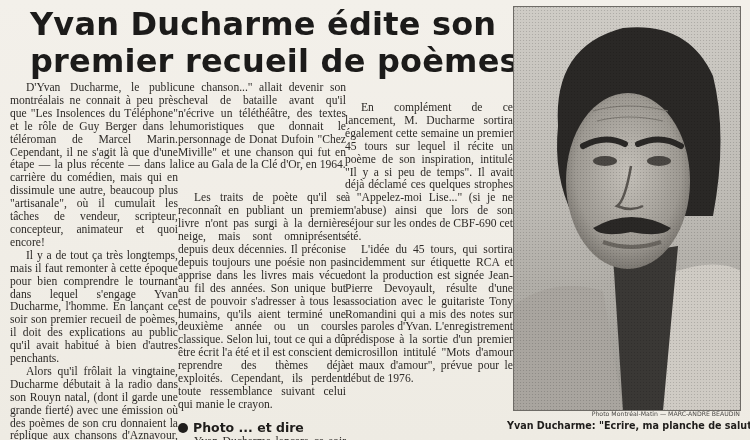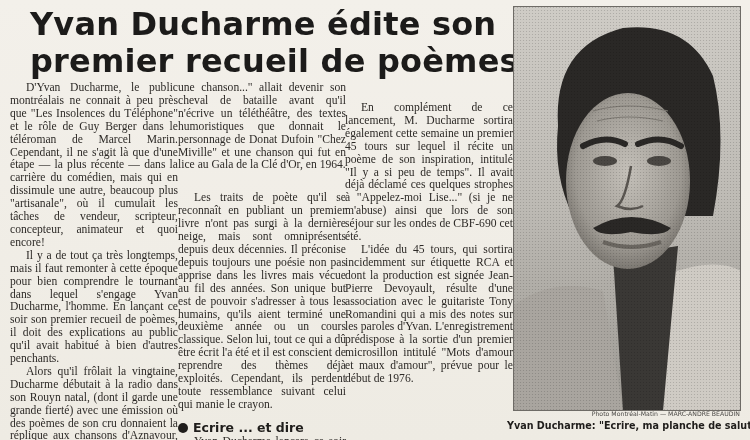--- a/index.html
+++ b/index.html
@@ -77,21 +77,21 @@
   <div class="col col1">
     <p>D'Yvan Ducharme, le public montréalais ne connait à peu près que "Les Insolences du Téléphone" et le rôle de Guy Berger dans le téléroman de Marcel Marin. Cependant, il ne s'agit là que d'une étape — la plus récente — dans la carrière du comédien, mais qui en dissimule une autre, beaucoup plus "artisanale", où il cumulait les tâches de vendeur, scripteur, concepteur, animateur et quoi encore!</p>
     <p>Il y a de tout ça très longtemps, mais il faut remonter à cette époque pour bien comprendre le tournant dans lequel s'engage Yvan Ducharme, l'homme. En lançant ce soir son premier recueil de poèmes, il doit des explications au public qu'il avait habitué à bien d'autres penchants.</p>
     <p>Alors qu'il frôlait la vingtaine, Ducharme débutait à la radio dans son Rouyn natal, (dont il garde une grande fierté) avec une émission où des poèmes de son cru donnaient la réplique aux chansons d'Aznavour, Bécaud, Piaf et Mouloudji. "Un sourire, une larme,</p>
   </div>
 
   <div class="col col2">
     <p style="text-indent:0">une chanson..." allait devenir son cheval de bataille avant qu'il n'écrive un téléthéâtre, des textes humoristiques que donnait le personnage de Donat Dufoin "Chez Miville" et une chanson qui fut en lice au Gala de la Clé d'Or, en 1964.</p>
     <p class="spaced">Les traits de poète qu'il se reconnaît en publiant un premier livre n'ont pas surgi à la dernière neige, mais sont omniprésents depuis deux décennies. Il préconise depuis toujours une poésie non pas apprise dans les livres mais vécue au fil des années. Son unique but est de pouvoir s'adresser à tous les humains, qu'ils aient terminé une deuxième année ou un cours classique. Selon lui, tout ce qui a dû être écrit l'a été et il est conscient de reprendre des thèmes déjà exploités. Cependant, ils perdent toute ressemblance suivant celui qui manie le crayon.</p>
     <div class="subhead">
-      <span class="bullet"></span><span>Ecrire ... et dire</span>
+      <span class="bullet"></span><span>Photo ... et dire</span>
     </div>
     <p>Yvan Ducharme lancera ce soir (chez Achille) son premier livre, aux Editions du Coin.</p>
   </div>
 
   <div class="col col3">
     <p class="spaced">En complément de ce lancement, M. Ducharme sortira également cette semaine un premier 45 tours sur lequel il récite un poème de son inspiration, intitulé "Il y a si peu de temps". Il avait déjà déclamé ces quelques strophes à "Appelez-moi Lise..." (si je ne m'abuse) ainsi que lors de son séjour sur les ondes de CBF-690 cet été.</p>
     <p>L'idée du 45 tours, qui sortira incidemment sur étiquette RCA et dont la production est signée Jean-Pierre Devoyault, résulte d'une association avec le guitariste Tony Romandini qui a mis des notes sur les paroles d'Yvan. L'enregistrement prédispose à la sortie d'un premier microsillon intitulé "Mots d'amour et maux d'amour", prévue pour le début de 1976.</p>
   </div>
 
   <div class="photo">

